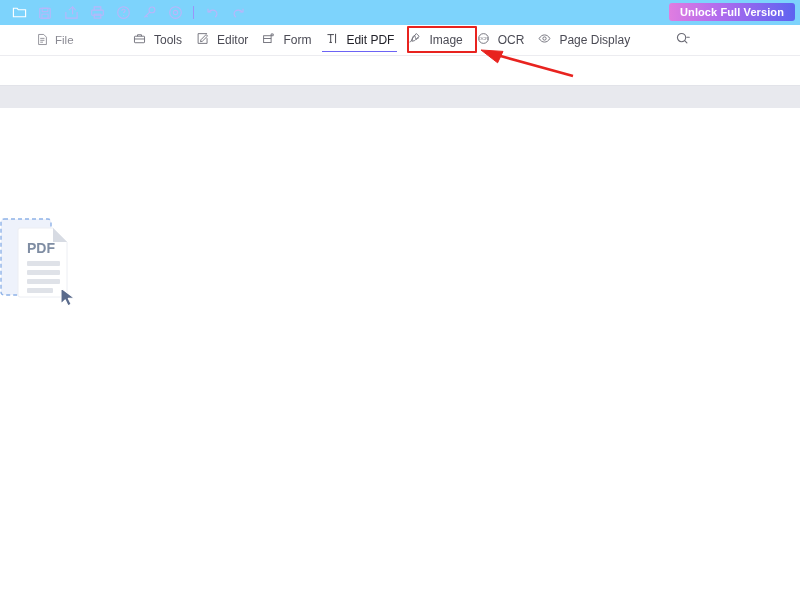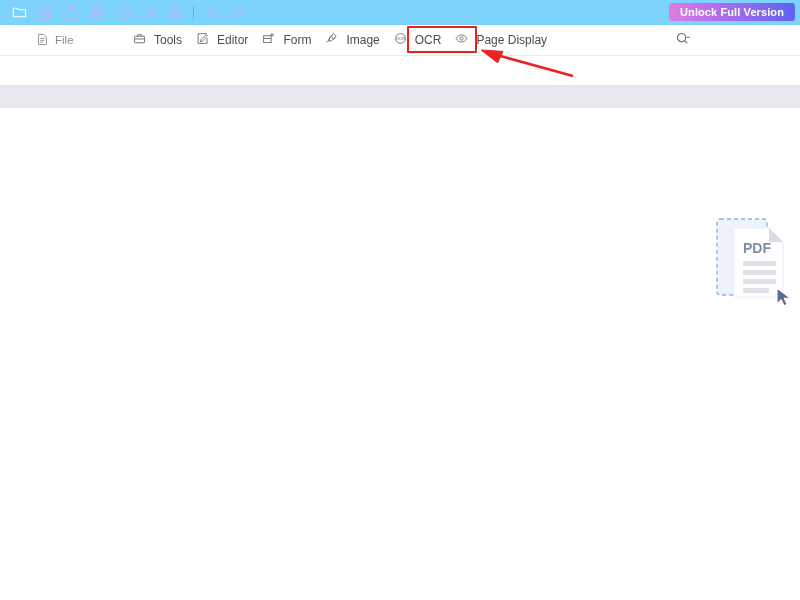--- a/index.html
+++ b/index.html
@@ -163,21 +163,21 @@
     width: 800px; height: 492px;
     background: #ffffff;
   }
   .dropzone {
     position: absolute;
     left: 0; top: 0;
     width: 800px;
     height: 330px;
     display: flex;
     flex-direction: column;
-    align-items: flex-end;
+    align-items: flex-start;
     justify-content: center;
   }
   .pdf-illus {
     position: relative;
     width: 84px; height: 92px;
     margin-bottom: 22px;
   }
   .drop-text {
     font-size: 13.5px;
     color: #8f8f99;
@@ -316,20 +316,30 @@
         <span>
           <svg width="13" height="13" viewBox="0 0 16 16" fill="none" stroke="#6b6b75" stroke-width="1.1">
             <rect x="2" y="4.6" width="9.2" height="8.4"></rect>
             <path d="M11.2 4.6V2.4h2.6v2.2z"></path>
             <path d="M2 8h9.2"></path>
           </svg>
         </span>
         <span class="mlabel">Form</span>
       </div>
 
+      <div class="menu-item selected">
+        <span>
+          <svg width="13" height="13" viewBox="0 0 16 16" fill="none" stroke="#33333c" stroke-width="1.1">
+            <path d="M3 3.2h8M7 3.2v9.6M5.4 12.8h3.2"></path>
+            <path d="M13 2.2v11.6"></path>
+          </svg>
+        </span>
+        <span class="mlabel">Edit PDF</span>
+        <span class="underline"></span>
+      </div>
 
       <div class="menu-item">
         <span>
           <svg width="13" height="13" viewBox="0 0 16 16" fill="none" stroke="#6b6b75" stroke-width="1.1" stroke-linecap="round">
             <path d="M2.4 12.4c2.6 0 3-8 5.4-8 1.6 0 1 4.6 2.6 4.6 1.2 0 1.4-2 2.6-2"></path>
             <path d="M10.6 2.2l3 3-5.4 5.4-3.4 0.8 0.8-3.4z"></path>
           </svg>
         </span>
         <span class="mlabel">Image</span>
       </div>

